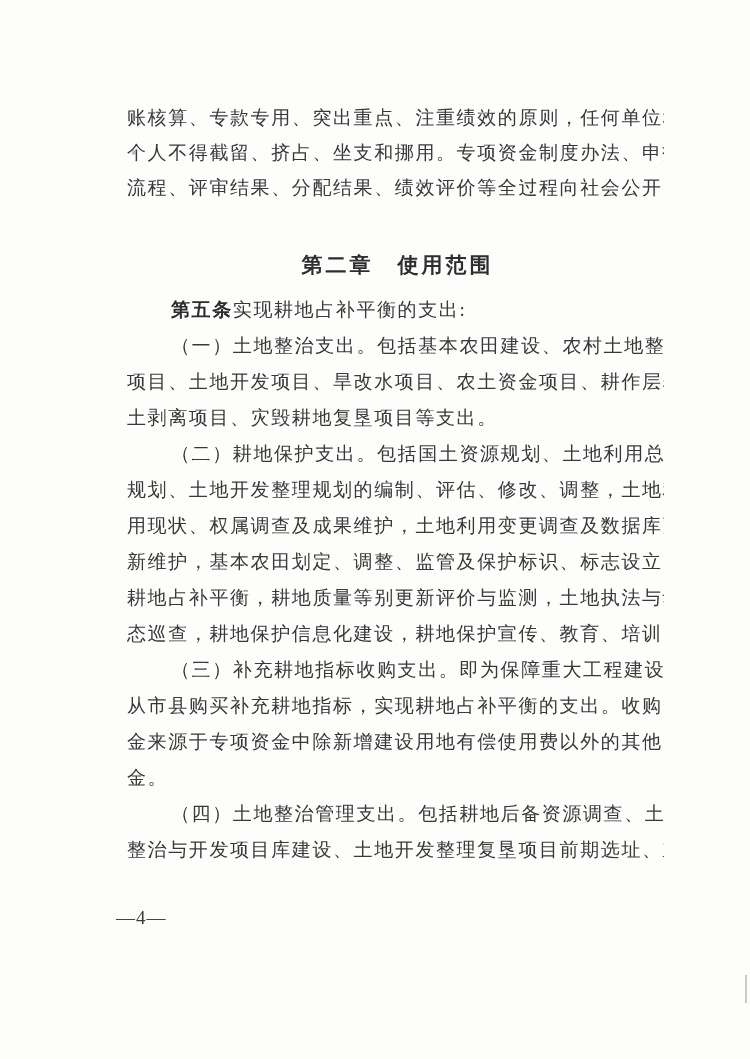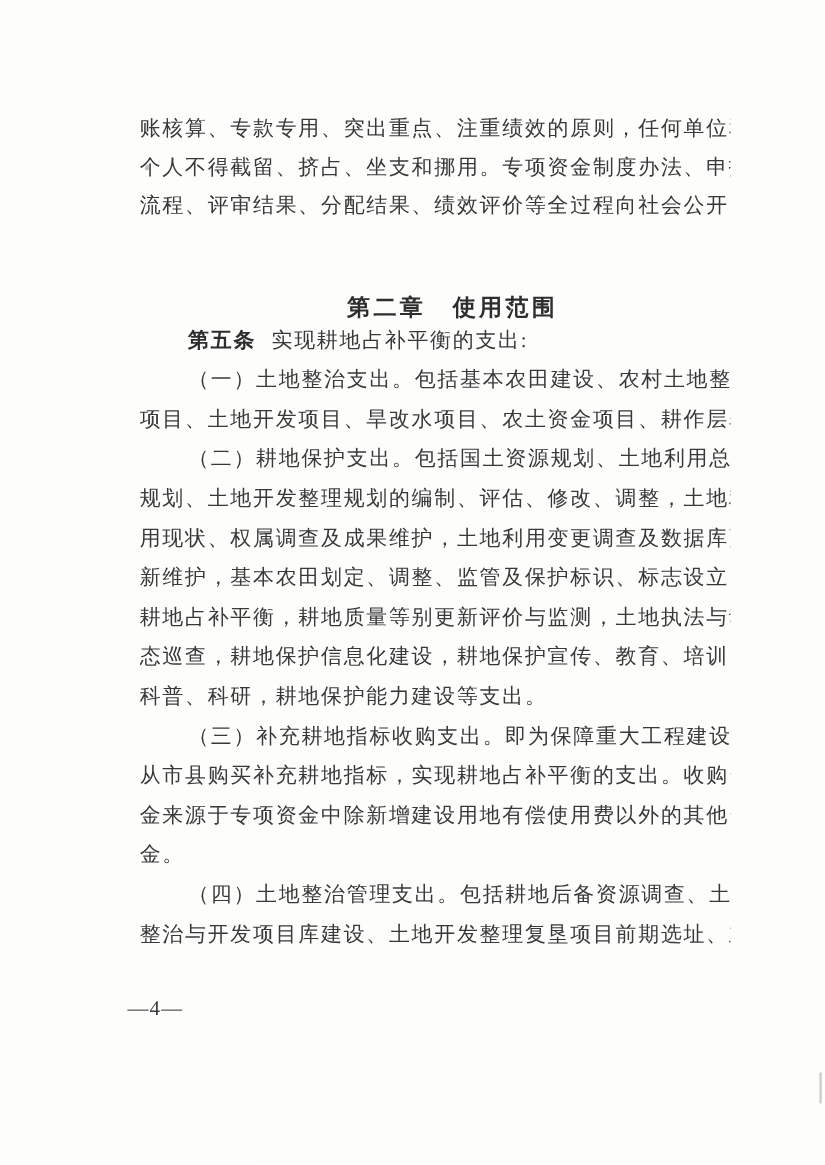--- a/index.html
+++ b/index.html
@@ -36,28 +36,27 @@
   }
   .line.end {
     text-align-last: left;
   }
   .line.indent {
     padding-left: 44px;
   }
   .art-label {
     font-weight: bold;
     color: #2d2d2d;
-    margin-right: 14px;
   }
   .chapter {
     position: absolute;
     left: 127px;
     top: 250px;
     width: 537px;
-    margin: 16px;
+    margin: 2px;
     text-align: center;
     font-size: 21px;
     line-height: 26px;
     font-weight: bold;
     letter-spacing: 3px;
     color: #2e2e2e;
   }
   .pageno {
     position: absolute;
     left: 116px;
@@ -97,27 +96,27 @@
       <div class="line">个人不得截留、挤占、坐支和挪用。专项资金制度办法、申报</div>
       <div class="line end">流程、评审结果、分配结果、绩效评价等全过程向社会公开。</div>
     </div>
 
   <h2 class="chapter">第二章　使用范围</h2>
 
   <div class="textcol body" id="body-lines">
       <div class="line indent end"><span class="art-label">第五条</span><span>实现耕地占补平衡的支出:</span></div>
       <div class="line indent">（一）土地整治支出。包括基本农田建设、农村土地整治</div>
       <div class="line">项目、土地开发项目、旱改水项目、农土资金项目、耕作层表</div>
+      <div class="line end">土剥离项目、灾毁耕地复垦项目等支出。</div>
       <div class="line indent">（二）耕地保护支出。包括国土资源规划、土地利用总体</div>
       <div class="line">规划、土地开发整理规划的编制、评估、修改、调整，土地利</div>
       <div class="line">用现状、权属调查及成果维护，土地利用变更调查及数据库更</div>
       <div class="line">新维护，基本农田划定、调整、监管及保护标识、标志设立，</div>
       <div class="line">耕地占补平衡，耕地质量等别更新评价与监测，土地执法与动</div>
       <div class="line">态巡查，耕地保护信息化建设，耕地保护宣传、教育、培训、</div>
-      <div class="line end">科普、科研，耕地保护能力建设等支出。</div>
       <div class="line indent">（三）补充耕地指标收购支出。即为保障重大工程建设，</div>
       <div class="line">从市县购买补充耕地指标，实现耕地占补平衡的支出。收购资</div>
       <div class="line">金来源于专项资金中除新增建设用地有偿使用费以外的其他资</div>
       <div class="line end">金。</div>
       <div class="line indent">（四）土地整治管理支出。包括耕地后备资源调查、土地</div>
       <div class="line">整治与开发项目库建设、土地开发整理复垦项目前期选址、立</div>
     </div>
 
   <div class="pageno">—4—</div>
 

